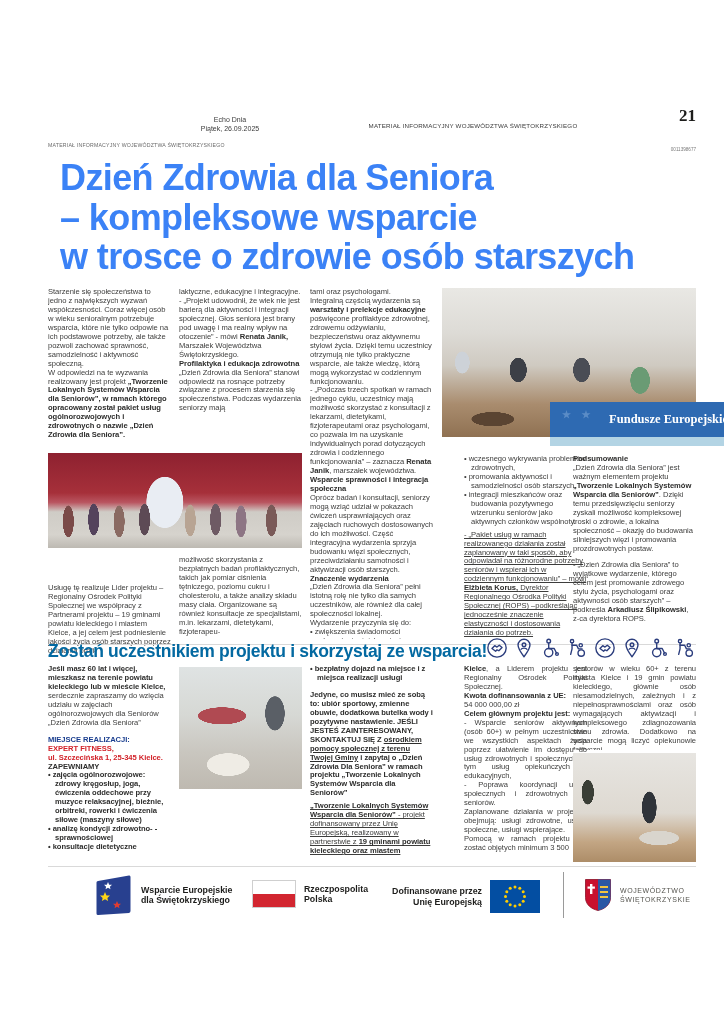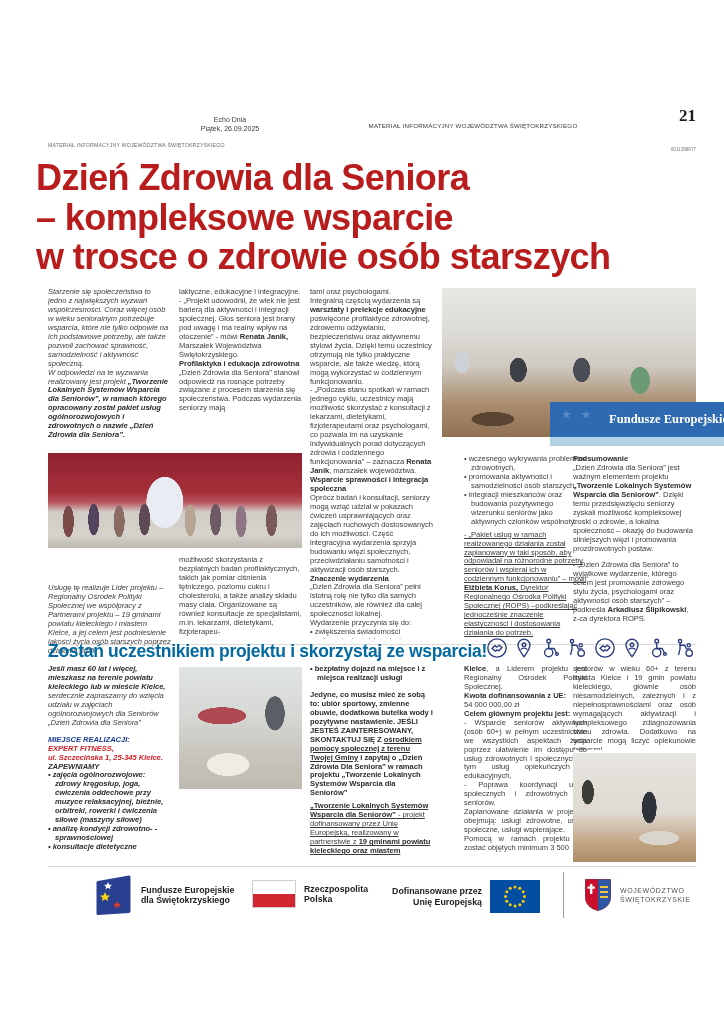--- a/index.html
+++ b/index.html
@@ -20,25 +20,25 @@
   .just{text-align:justify;}
 
   
   .mast-center{left:150px;top:115px;width:160px;text-align:center;font-size:7px;line-height:1.35;color:#3a3a3a;}
   .mast-note{left:358px;top:122px;width:230px;text-align:center;font-size:6.2px;color:#3a3a3a;letter-spacing:0.2px;}
   .page-num{right:28px;top:106px;font-family:"Liberation Serif",serif;font-weight:bold;font-size:17px;color:#1d1d1b;}
   .mast-note-sm{left:48px;top:142px;font-size:5.2px;color:#6a6a6a;letter-spacing:0.2px;}
   .page-code{right:28px;top:147px;font-size:4.6px;color:#7a7a7a;}
 
   
-  .headline{left:36px;top:158px;width:648px;font-size:36px;line-height:1.1;font-weight:bold;
-            color:#b91c1c;letter-spacing:-0.6px;}
-
-  
-  .c1{left:48px;font-style:italic;}.c2{left:179px;}.c3{left:310px;}.c4{left:442px;margin-left:22px;}.c5{left:573px;}
+  .headline{left:60px;top:158px;width:648px;font-size:36px;line-height:1.1;font-weight:bold;
+            color:#3b82f6;letter-spacing:-0.6px;}
+
+  
+  .c1{left:48px;}.c2{left:179px;}.c3{left:310px;}.c4{left:442px;margin-left:22px;}.c5{left:573px;}
   #a-c1-top{top:288px;height:163px;}
   #a-c2-top{top:288px;height:163px;}
   #a-c3{top:288px;height:351px;}
   #a-c1-bot{top:584px;height:84px;}
   #a-c2-bot{top:556px;height:84px;}
   #a-c4{top:455px;height:185px;}
   #a-c5{top:455px;height:185px;}
 
   
   .photo{position:absolute;overflow:hidden;}
@@ -143,21 +143,21 @@
     <p class="b">Profilaktyka i edukacja zdrowotna</p>
     <p>„Dzień Zdrowia dla Seniora” stanowi odpowiedź na rosnące potrzeby związane z procesem starzenia się społeczeństwa. Podczas wydarzenia seniorzy mają</p>
   </div>
   <div class="col c2 body-txt" id="a-c2-bot">
     <p>możliwość skorzystania z bezpłatnych badań profilaktycznych, takich jak pomiar ciśnienia tętniczego, poziomu cukru i cholesterolu, a także analizy składu masy ciała. Organizowane są również konsultacje ze specjalistami, m.in. lekarzami, dietetykami, fizjoterapeu-</p>
   </div>
 
   <div class="col c3 body-txt" id="a-c3">
     <p>tami oraz psychologami.</p>
     <p><span>Integralną częścią wydarzenia są </span><span class="b">warsztaty i prelekcje edukacyjne</span><span> poświęcone profilaktyce zdrowotnej, zdrowemu odżywianiu, bezpieczeństwu oraz aktywnemu stylowi życia. Dzięki temu uczestnicy otrzymują nie tylko praktyczne wsparcie, ale także wiedzę, którą mogą wykorzystać w codziennym funkcjonowaniu.</span></p>
-    <p><span>- „Podczas stanu spotkań w ramach jednego cyklu, uczestnicy mają możliwość skorzystać z konsultacji z lekarzami, dietetykami, fizjoterapeutami oraz psychologami, co pozwala im na uzyskanie indywidualnych porad dotyczących zdrowia i codziennego funkcjonowania” – zaznacza </span><span class="b">Renata Janik</span><span>, marszałek województwa.</span></p>
+    <p><span>- „Podczas trzech spotkań w ramach jednego cyklu, uczestnicy mają możliwość skorzystać z konsultacji z lekarzami, dietetykami, fizjoterapeutami oraz psychologami, co pozwala im na uzyskanie indywidualnych porad dotyczących zdrowia i codziennego funkcjonowania” – zaznacza </span><span class="b">Renata Janik</span><span>, marszałek województwa.</span></p>
     <p class="b">Wsparcie sprawności i integracja społeczna</p>
     <p>Oprócz badań i konsultacji, seniorzy mogą wziąć udział w pokazach ćwiczeń usprawniających oraz zajęciach ruchowych dostosowanych do ich możliwości. Część integracyjna wydarzenia sprzyja budowaniu więzi społecznych, przeciwdziałaniu samotności i aktywizacji osób starszych.</p>
     <p class="b">Znaczenie wydarzenia</p>
     <p>„Dzień Zdrowia dla Seniora” pełni istotną rolę nie tylko dla samych uczestników, ale również dla całej społeczności lokalnej.</p>
     <p>Wydarzenie przyczynia się do:</p>
     <div class="bullet">zwiększenia świadomości zdrowotnej wśród seniorów,</div>
   </div>
 
   <div class="abs" id="photo2wrap">
     <div id="photo2-img"></div>
@@ -267,21 +267,21 @@
 
   <div class="hr" id="hr2"></div>
 
   <div class="f-group" id="f-logo1">
     <svg width="38" height="42" viewBox="0 0 38 42">
       <path d="M3 7 L34 1.5 Q35.5 1.2 35.5 3 L35.5 37 Q35.5 38.6 34 39 L3 41 Q1.5 41 1.5 39.5 L1.5 8.5 Q1.5 7.2 3 7 Z" fill="#28408f"></path>
       <path transform="translate(13,12) scale(1.0)" d="M0,-4 L1.18,-1.24 L4,-1.24 L1.9,0.75 L2.47,3.24 L0,1.8 L-2.47,3.24 L-1.9,0.75 L-4,-1.24 L-1.18,-1.24 Z" fill="#ffffff"></path>
       <path transform="translate(10,23) scale(1.25)" d="M0,-4 L1.18,-1.24 L4,-1.24 L1.9,0.75 L2.47,3.24 L0,1.8 L-2.47,3.24 L-1.9,0.75 L-4,-1.24 L-1.18,-1.24 Z" fill="#ffd617"></path>
       <path transform="translate(22,31) scale(1.0)" d="M0,-4 L1.18,-1.24 L4,-1.24 L1.9,0.75 L2.47,3.24 L0,1.8 L-2.47,3.24 L-1.9,0.75 L-4,-1.24 L-1.18,-1.24 Z" fill="#e03c31"></path>
     </svg>
-    <div class="f-label">Fundusze Europejskie dla Świętokrzyskiego</div>
+    <div class="f-label">Wsparcie Europejskie dla Świętokrzyskiego</div>
   </div>
 
   <div class="f-group" id="f-logo2">
     <div class="pl-flag">
         <div class="w"></div>
         <div class="r"></div>
       </div>
     <div class="f-label">Rzeczpospolita Polska</div>
   </div>
 

